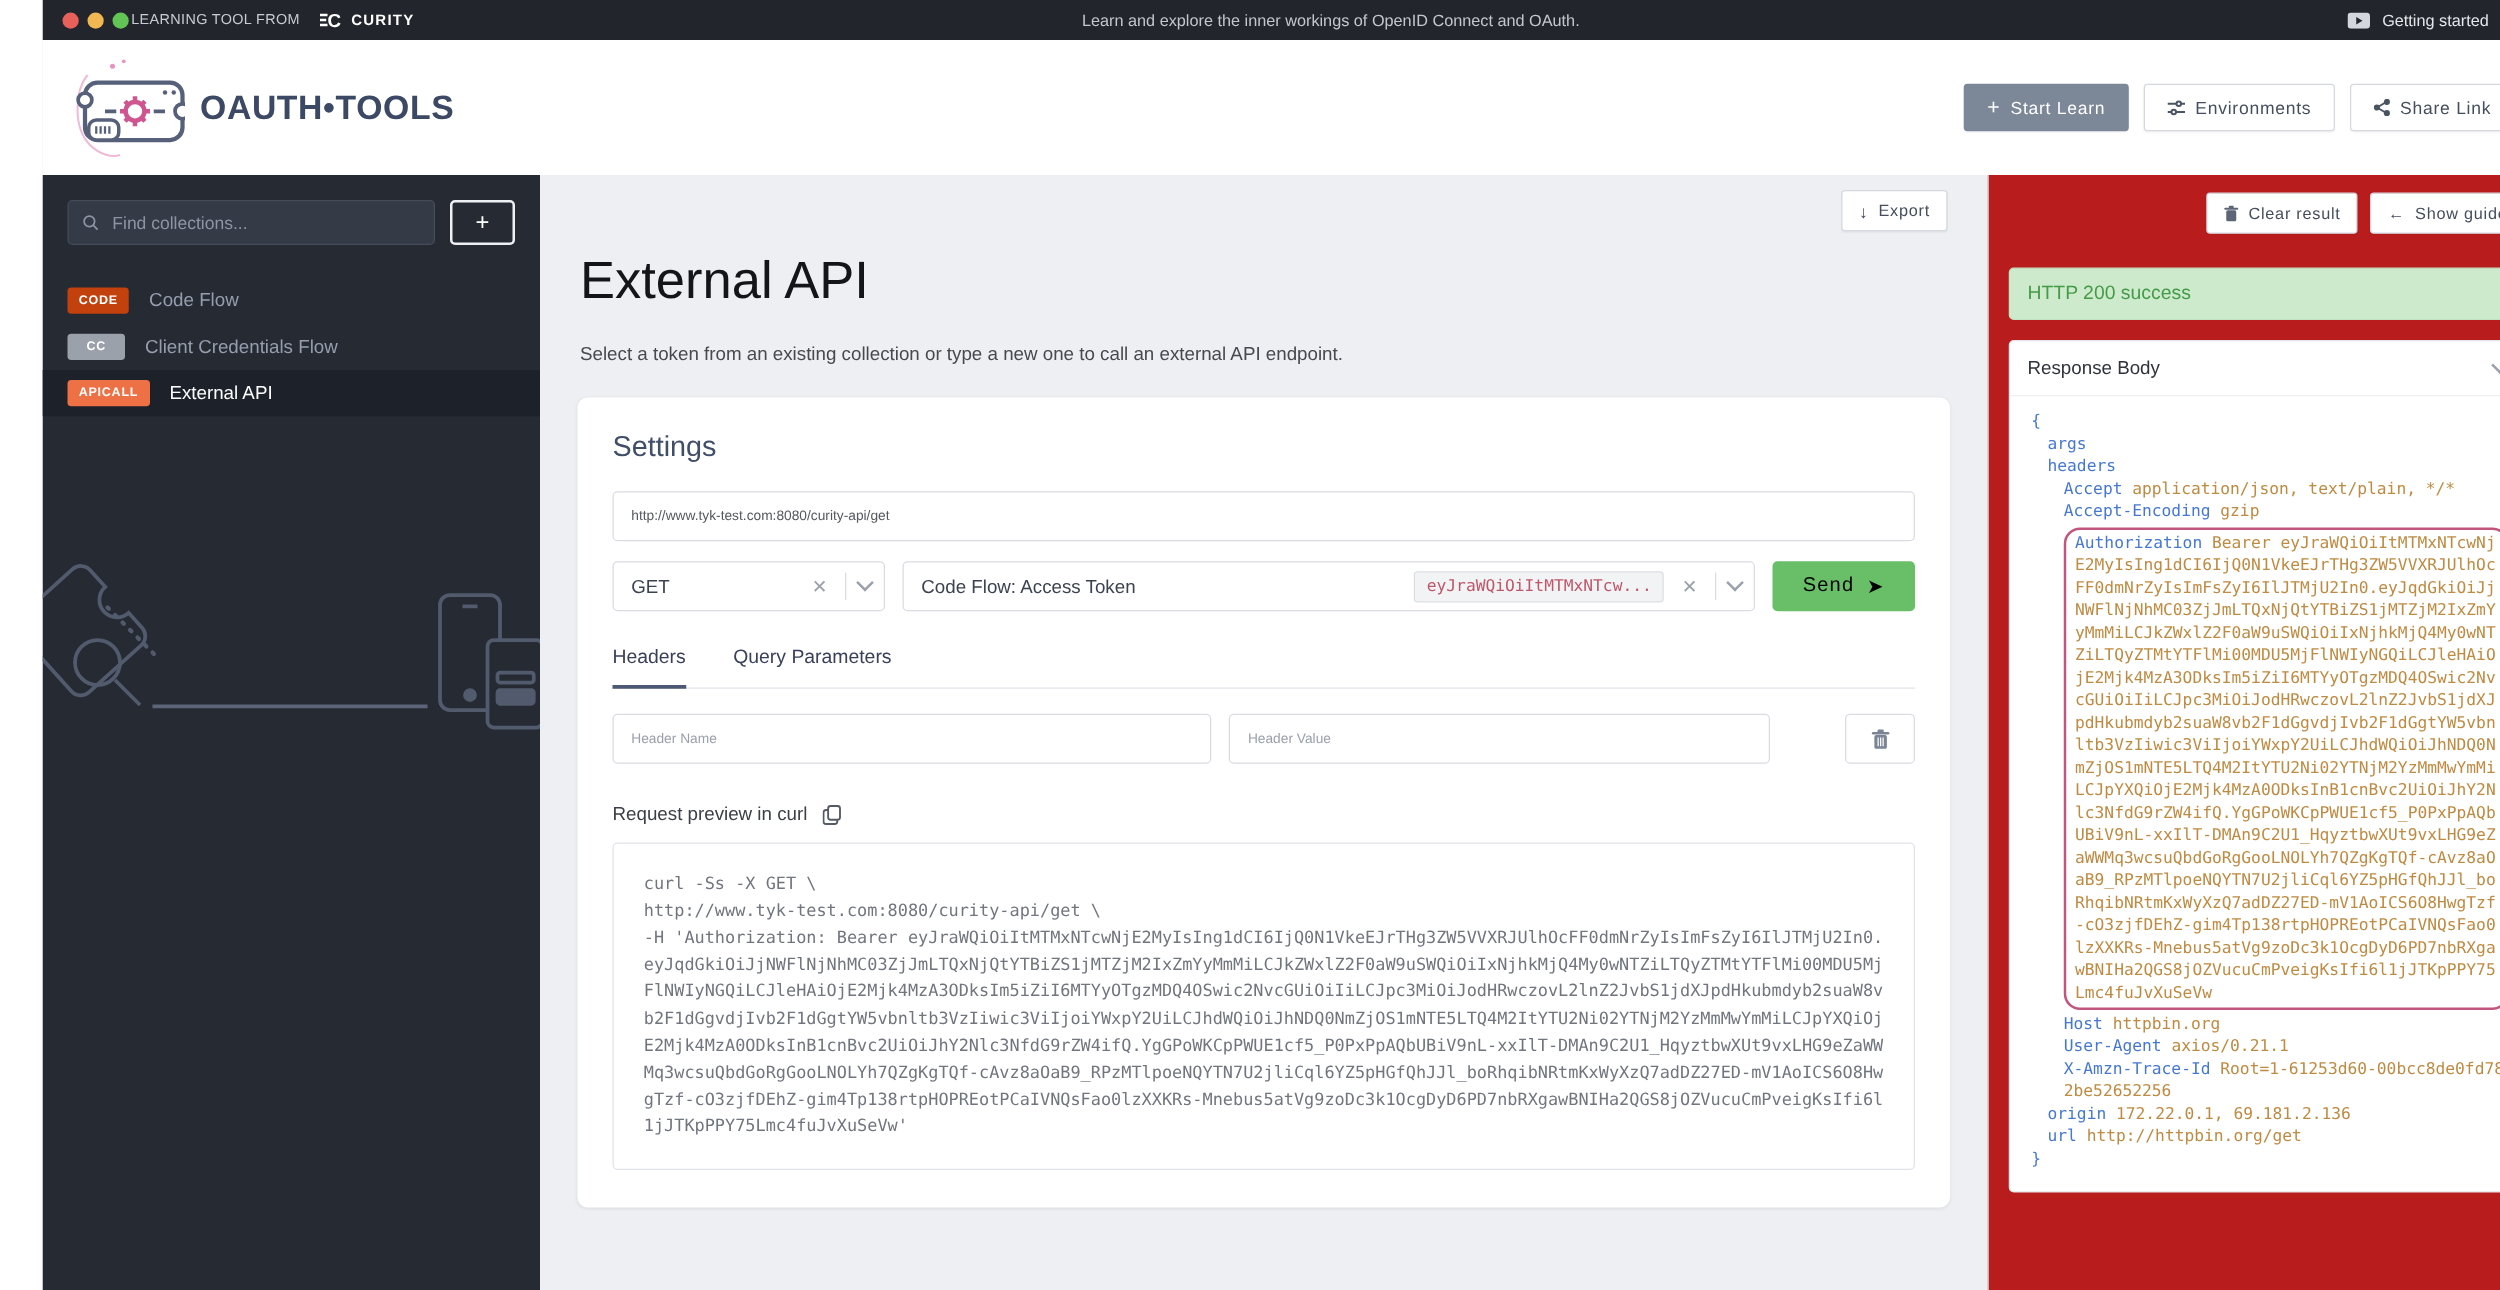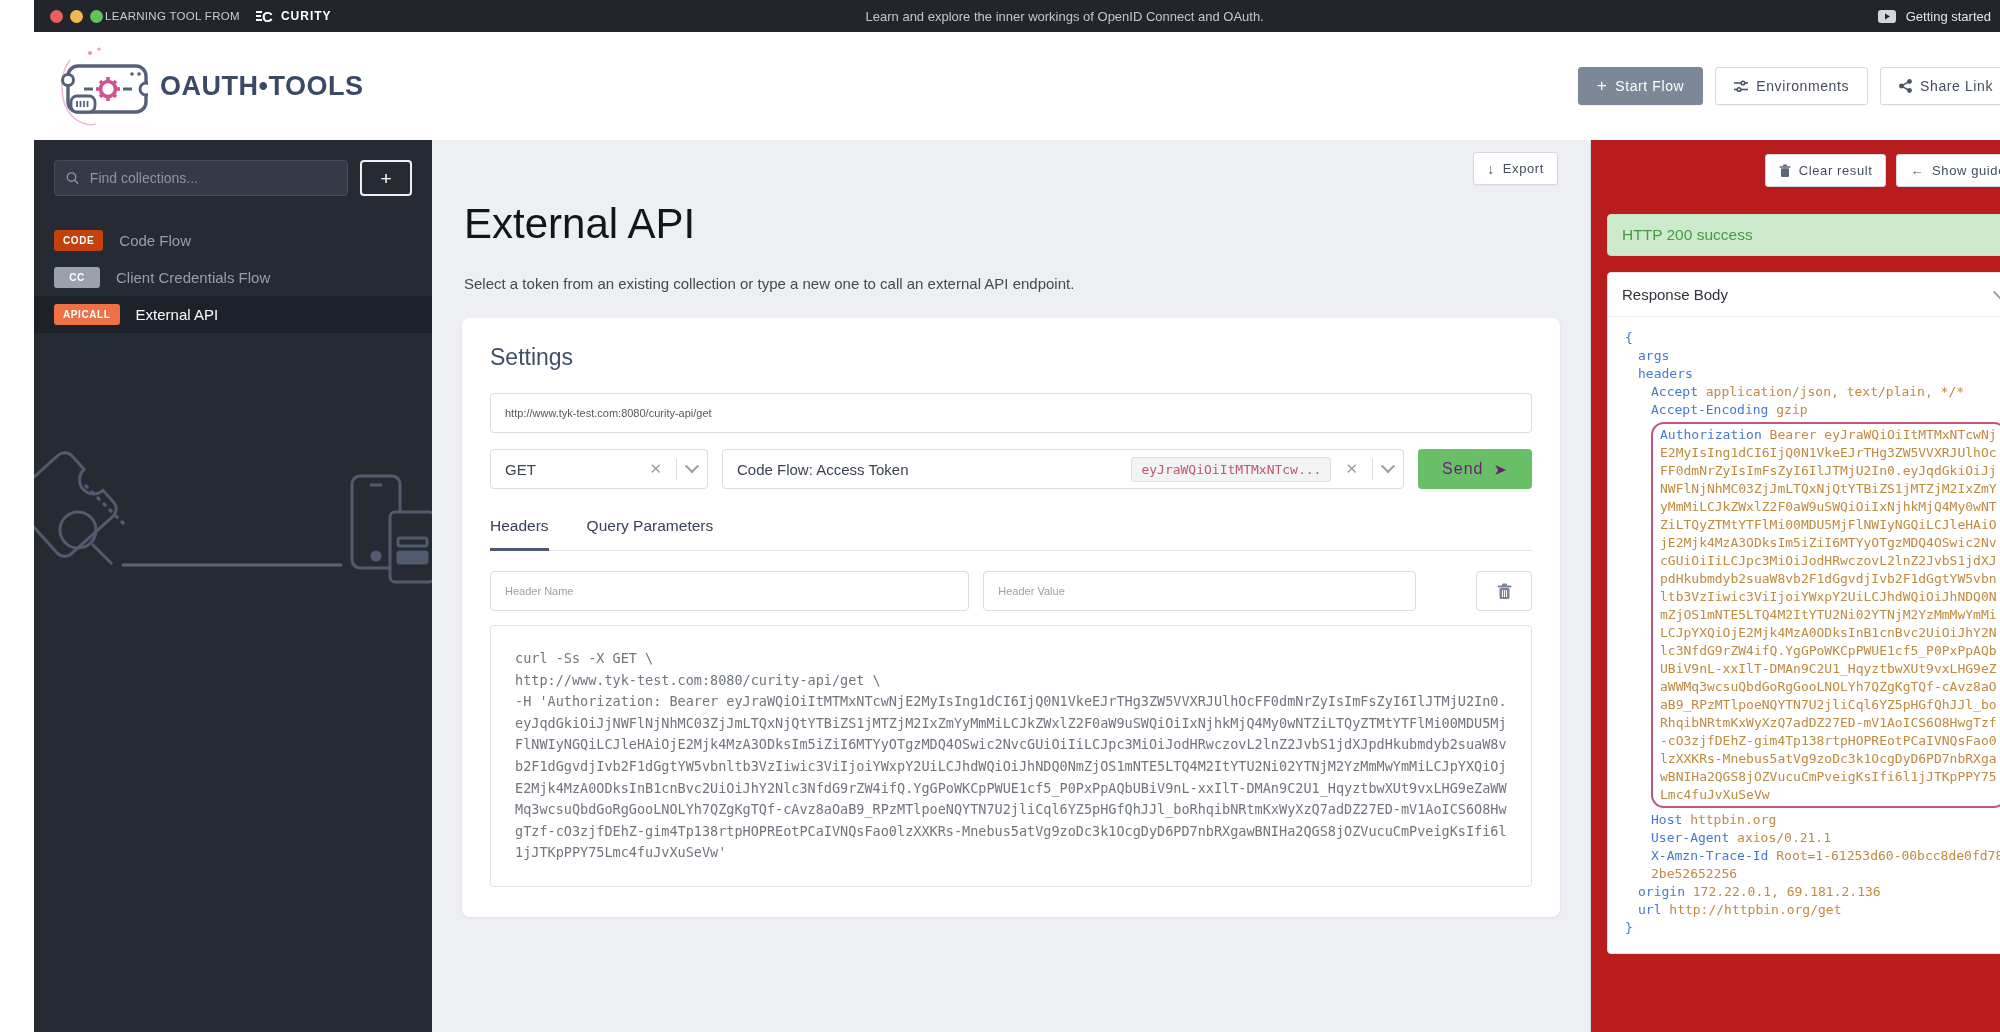--- a/index.html
+++ b/index.html
@@ -56,21 +56,21 @@
   .urlrow { margin-top:22px; }
   .ctlrow { margin-top:16px; display:flex; gap:14px; align-items:center; }
   .select { height:40px; border:1px solid #d9dce2; border-radius:4px; background:#fff; display:flex; align-items:center; padding:0 10px 0 14px; gap:10px; cursor:pointer; }
   .select .val { font-size:15px; color:#3c4350; flex:1; white-space:nowrap; overflow:hidden; }
   .sel-x { color:#9aa1ab; font-size:15px; cursor:pointer; padding:0 4px; }
   .sel-div { width:1px; height:22px; background:#d9dce2; }
   .chev { width:10px; height:10px; border-right:2px solid #9aa1ab; border-bottom:2px solid #9aa1ab; transform:rotate(45deg) translate(-2px,-2px); }
   .method { width:218px; flex:0 0 auto; }
   .tokensel { flex:1; min-width:0; }
   .chip { background:#f2f3f5; border:1px solid #dcdfe4; border-radius:3px; padding:4px 9px; font-family:"DejaVu Sans Mono",monospace; font-size:13px; color:#c0566a; white-space:nowrap; }
-  .sendbtn { flex:0 0 auto; width:114px; height:40px; background:#69bf68; border:none; border-radius:4px; color:#701a75; font-size:16px; letter-spacing:1px; display:flex; align-items:center; justify-content:center; gap:10px; cursor:pointer; font-family:inherit; }
+  .sendbtn { flex:0 0 auto; width:114px; height:40px; background:#69bf68; border:none; border-radius:4px; color:#000000; font-size:16px; letter-spacing:1px; display:flex; align-items:center; justify-content:center; gap:10px; cursor:pointer; font-family:inherit; }
   .tabs { margin-top:28px; border-bottom:1px solid #e2e4e9; display:flex; gap:38px; }
   .tab { font-size:15.5px; color:#39415a; padding-bottom:13px; cursor:pointer; border-bottom:3px solid transparent; margin-bottom:-1px; }
   .tab.active { border-bottom-color:#4d5875; }
   .hdrrow { margin-top:20px; display:flex; gap:14px; align-items:center; }
   .hname { width:46%; } .hvalue { width:41.5%; }
   .iconbtn { margin-left:auto; width:56px; height:40px; background:#fff; border:1px solid #d9dce2; border-radius:4px; display:flex; align-items:center; justify-content:center; cursor:pointer; }
   .curl-label-row { margin-top:32px; display:flex; align-items:center; gap:12px; font-size:15px; color:#3a3f47; }
   .curlpre { margin:14px 0 0; border:1px solid #dfe2e7; border-radius:4px; padding:22px 24px; font-family:"DejaVu Sans Mono",monospace; font-size:13.5px; line-height:1.6; color:#70757e; white-space:pre-wrap; word-break:break-all; background:#fff; }
 
   
@@ -148,21 +148,21 @@
             <line x1="24.5" y1="57" x2="24.5" y2="63"></line>
           <line x1="28" y1="57" x2="28" y2="63"></line>
             <line x1="31.5" y1="57" x2="31.5" y2="63"></line>
         </g>
       </svg>
       <span class="wordmark">OAUTH•TOOLS</span>
     </div>
     <div class="hdr-buttons">
       <button class="btn primary">
         <span style="font-size:17px;">+</span>
-        <span>Start Flow</span>
+        <span>Start Learn</span>
       </button>
       <button class="btn">
         <svg width="14" height="13" viewBox="0 0 14 13">
           <g stroke="#4a5462" stroke-width="1.6" fill="#fff">
             <line x1="0" y1="3" x2="14" y2="3"></line>
               <circle cx="9" cy="3" r="1.8"></circle>
             <line x1="0" y1="9.5" x2="14" y2="9.5"></line>
               <circle cx="5" cy="9.5" r="1.8"></circle>
           </g>
         </svg>
@@ -282,20 +282,27 @@
               <rect x="5" y="0.5" width="5" height="2.5" rx="1" fill="#7a8494"></rect>
               <g stroke="#fff" stroke-width="1">
                   <line x1="5.5" y1="7" x2="5.5" y2="14"></line>
                   <line x1="7.5" y1="7" x2="7.5" y2="14"></line>
                   <line x1="9.5" y1="7" x2="9.5" y2="14"></line>
                 </g>
             </svg>
           </button>
         </div>
 
+        <div class="curl-label-row">
+          <span>Request preview in curl</span>
+          <svg width="15" height="16" viewBox="0 0 15 16">
+            <rect x="4.5" y="0.8" width="9.5" height="11" rx="2" stroke="#555b65" stroke-width="1.5" fill="none"></rect>
+            <path d="M4.5 4 H2.8 a2 2 0 0 0 -2 2 v7.2 a2 2 0 0 0 2 2 h7 a2 2 0 0 0 2 -2 v-1.4" stroke="#555b65" stroke-width="1.5" fill="none"></path>
+          </svg>
+        </div>
         <pre class="curlpre" id="curl-pre">curl -Ss -X GET \
 http://www.tyk-test.com:8080/curity-api/get \
 -H 'Authorization: Bearer eyJraWQiOiItMTMxNTcwNjE2MyIsIng1dCI6IjQ0N1VkeEJrTHg3ZW5VVXRJUlhOcFF0dmNrZyIsImFsZyI6IlJTMjU2In0.eyJqdGkiOiJjNWFlNjNhMC03ZjJmLTQxNjQtYTBiZS1jMTZjM2IxZmYyMmMiLCJkZWxlZ2F0aW9uSWQiOiIxNjhkMjQ4My0wNTZiLTQyZTMtYTFlMi00MDU5MjFlNWIyNGQiLCJleHAiOjE2Mjk4MzA3ODksIm5iZiI6MTYyOTgzMDQ4OSwic2NvcGUiOiIiLCJpc3MiOiJodHRwczovL2lnZ2JvbS1jdXJpdHkubmdyb2suaW8vb2F1dGgvdjIvb2F1dGgtYW5vbnltb3VzIiwic3ViIjoiYWxpY2UiLCJhdWQiOiJhNDQ0NmZjOS1mNTE5LTQ4M2ItYTU2Ni02YTNjM2YzMmMwYmMiLCJpYXQiOjE2Mjk4MzA0ODksInB1cnBvc2UiOiJhY2Nlc3NfdG9rZW4ifQ.YgGPoWKCpPWUE1cf5_P0PxPpAQbUBiV9nL-xxIlT-DMAn9C2U1_HqyztbwXUt9vxLHG9eZaWWMq3wcsuQbdGoRgGooLNOLYh7QZgKgTQf-cAvz8aOaB9_RPzMTlpoeNQYTN7U2jliCql6YZ5pHGfQhJJl_boRhqibNRtmKxWyXzQ7adDZ27ED-mV1AoICS6O8HwgTzf-cO3zjfDEhZ-gim4Tp138rtpHOPREotPCaIVNQsFao0lzXXKRs-Mnebus5atVg9zoDc3k1OcgDyD6PD7nbRXgawBNIHa2QGS8jOZVucuCmPveigKsIfi6l1jJTKpPPY75Lmc4fuJvXuSeVw'</pre>
       </div>
     </div>
 
     <div class="rightpanel">
       <div class="rp-buttons">
         <button class="btn small">
           <svg width="12" height="14" viewBox="0 0 15 17">

